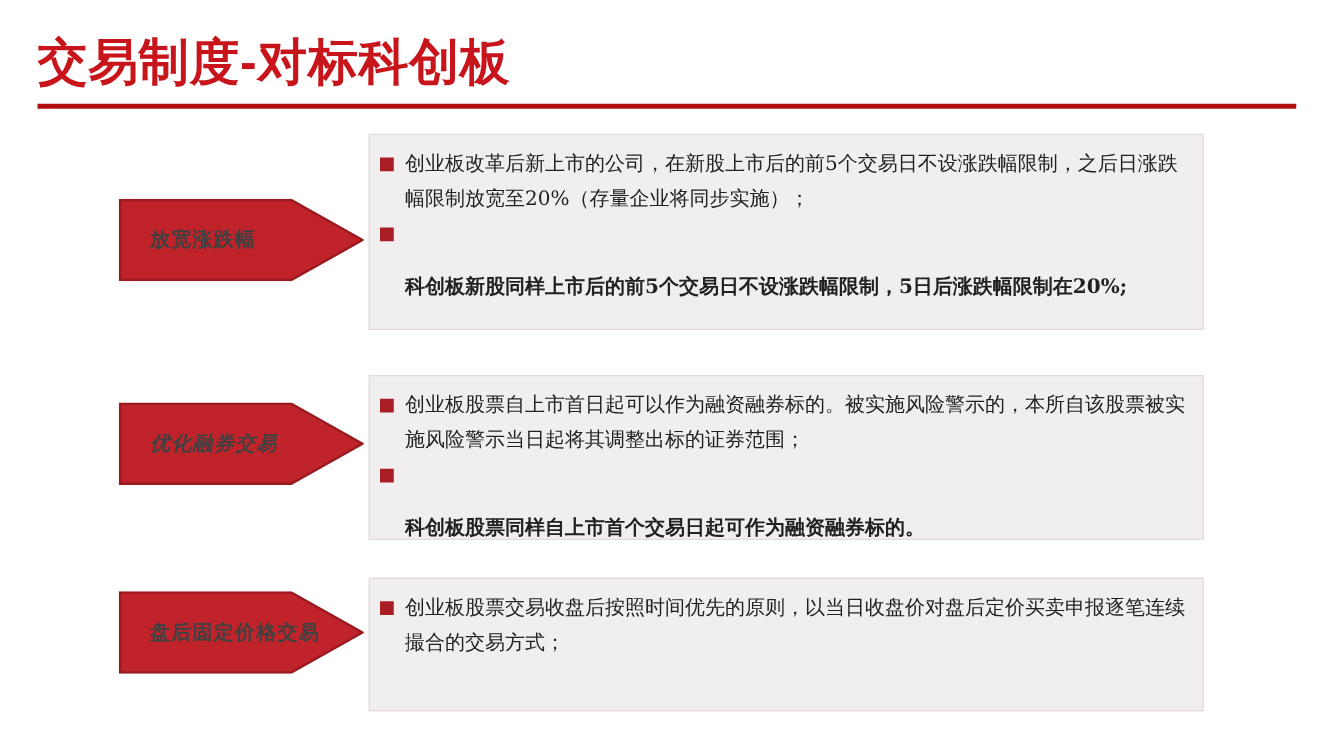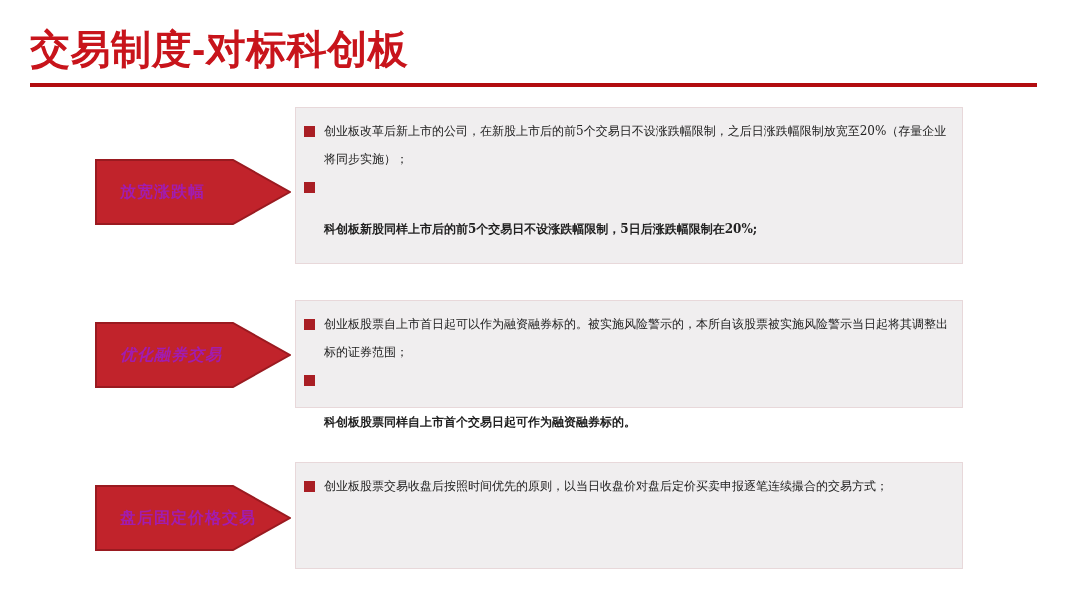--- a/index.html
+++ b/index.html
@@ -14,41 +14,41 @@
     color:var(--title_red,#c8141b);white-space:nowrap;
   }
   .divider{
     position:absolute;left:30px;top:83px;width:1007px;height:4px;
     background:var(--divider_red,#b20d10);
   }
   
   .arrow{position:absolute;left:95px;width:196px;height:66px;}
   #arrow1{top:159px;}
   #arrow2{top:322px;font-style:italic;}
-  #arrow3{top:485px;}
+  #arrow3{top:473px;}
   .arrow svg{position:absolute;left:0;top:0;width:100%;height:100%;display:block;}
   .arrow .label{
     position:absolute;left:25px;top:0;height:100%;
     display:flex;align-items:center;
-    color:#a21caf;font-size:16px;font-weight:600;letter-spacing:1px;
+    color:#404040;font-size:16px;font-weight:600;letter-spacing:1px;
     white-space:nowrap;
   }
   
   .section-box{
     position:absolute;left:295px;width:668px;box-sizing:border-box;
     background:var(--box_bg,#f0eeef);
     border:1px solid var(--box_border,#e8d8da);
     padding:9px 12px 8px 8px;
   }
   #box1{top:107px;height:157px;}
-  #box2{top:300px;height:108px;}
+  #box2{top:300px;height:132px;}
   #box3{top:462px;height:107px;}
   .bullet{
     display:flex;align-items:flex-start;
-    font-size:12px;line-height:28px;color:var(--text_color,#212121);
+    font-size:16px;line-height:28px;color:var(--text_color,#212121);
   }
   .bullet .sq{
     flex:0 0 11px;width:11px;height:11px;
     background:var(--bullet_red,#a91e24);
     margin:9px 9px 0 0;
   }
   .bullet .txt{flex:1;}
   .bullet.bold .txt{font-weight:bold;margin-top:42px;}
 </style>
 </head>

